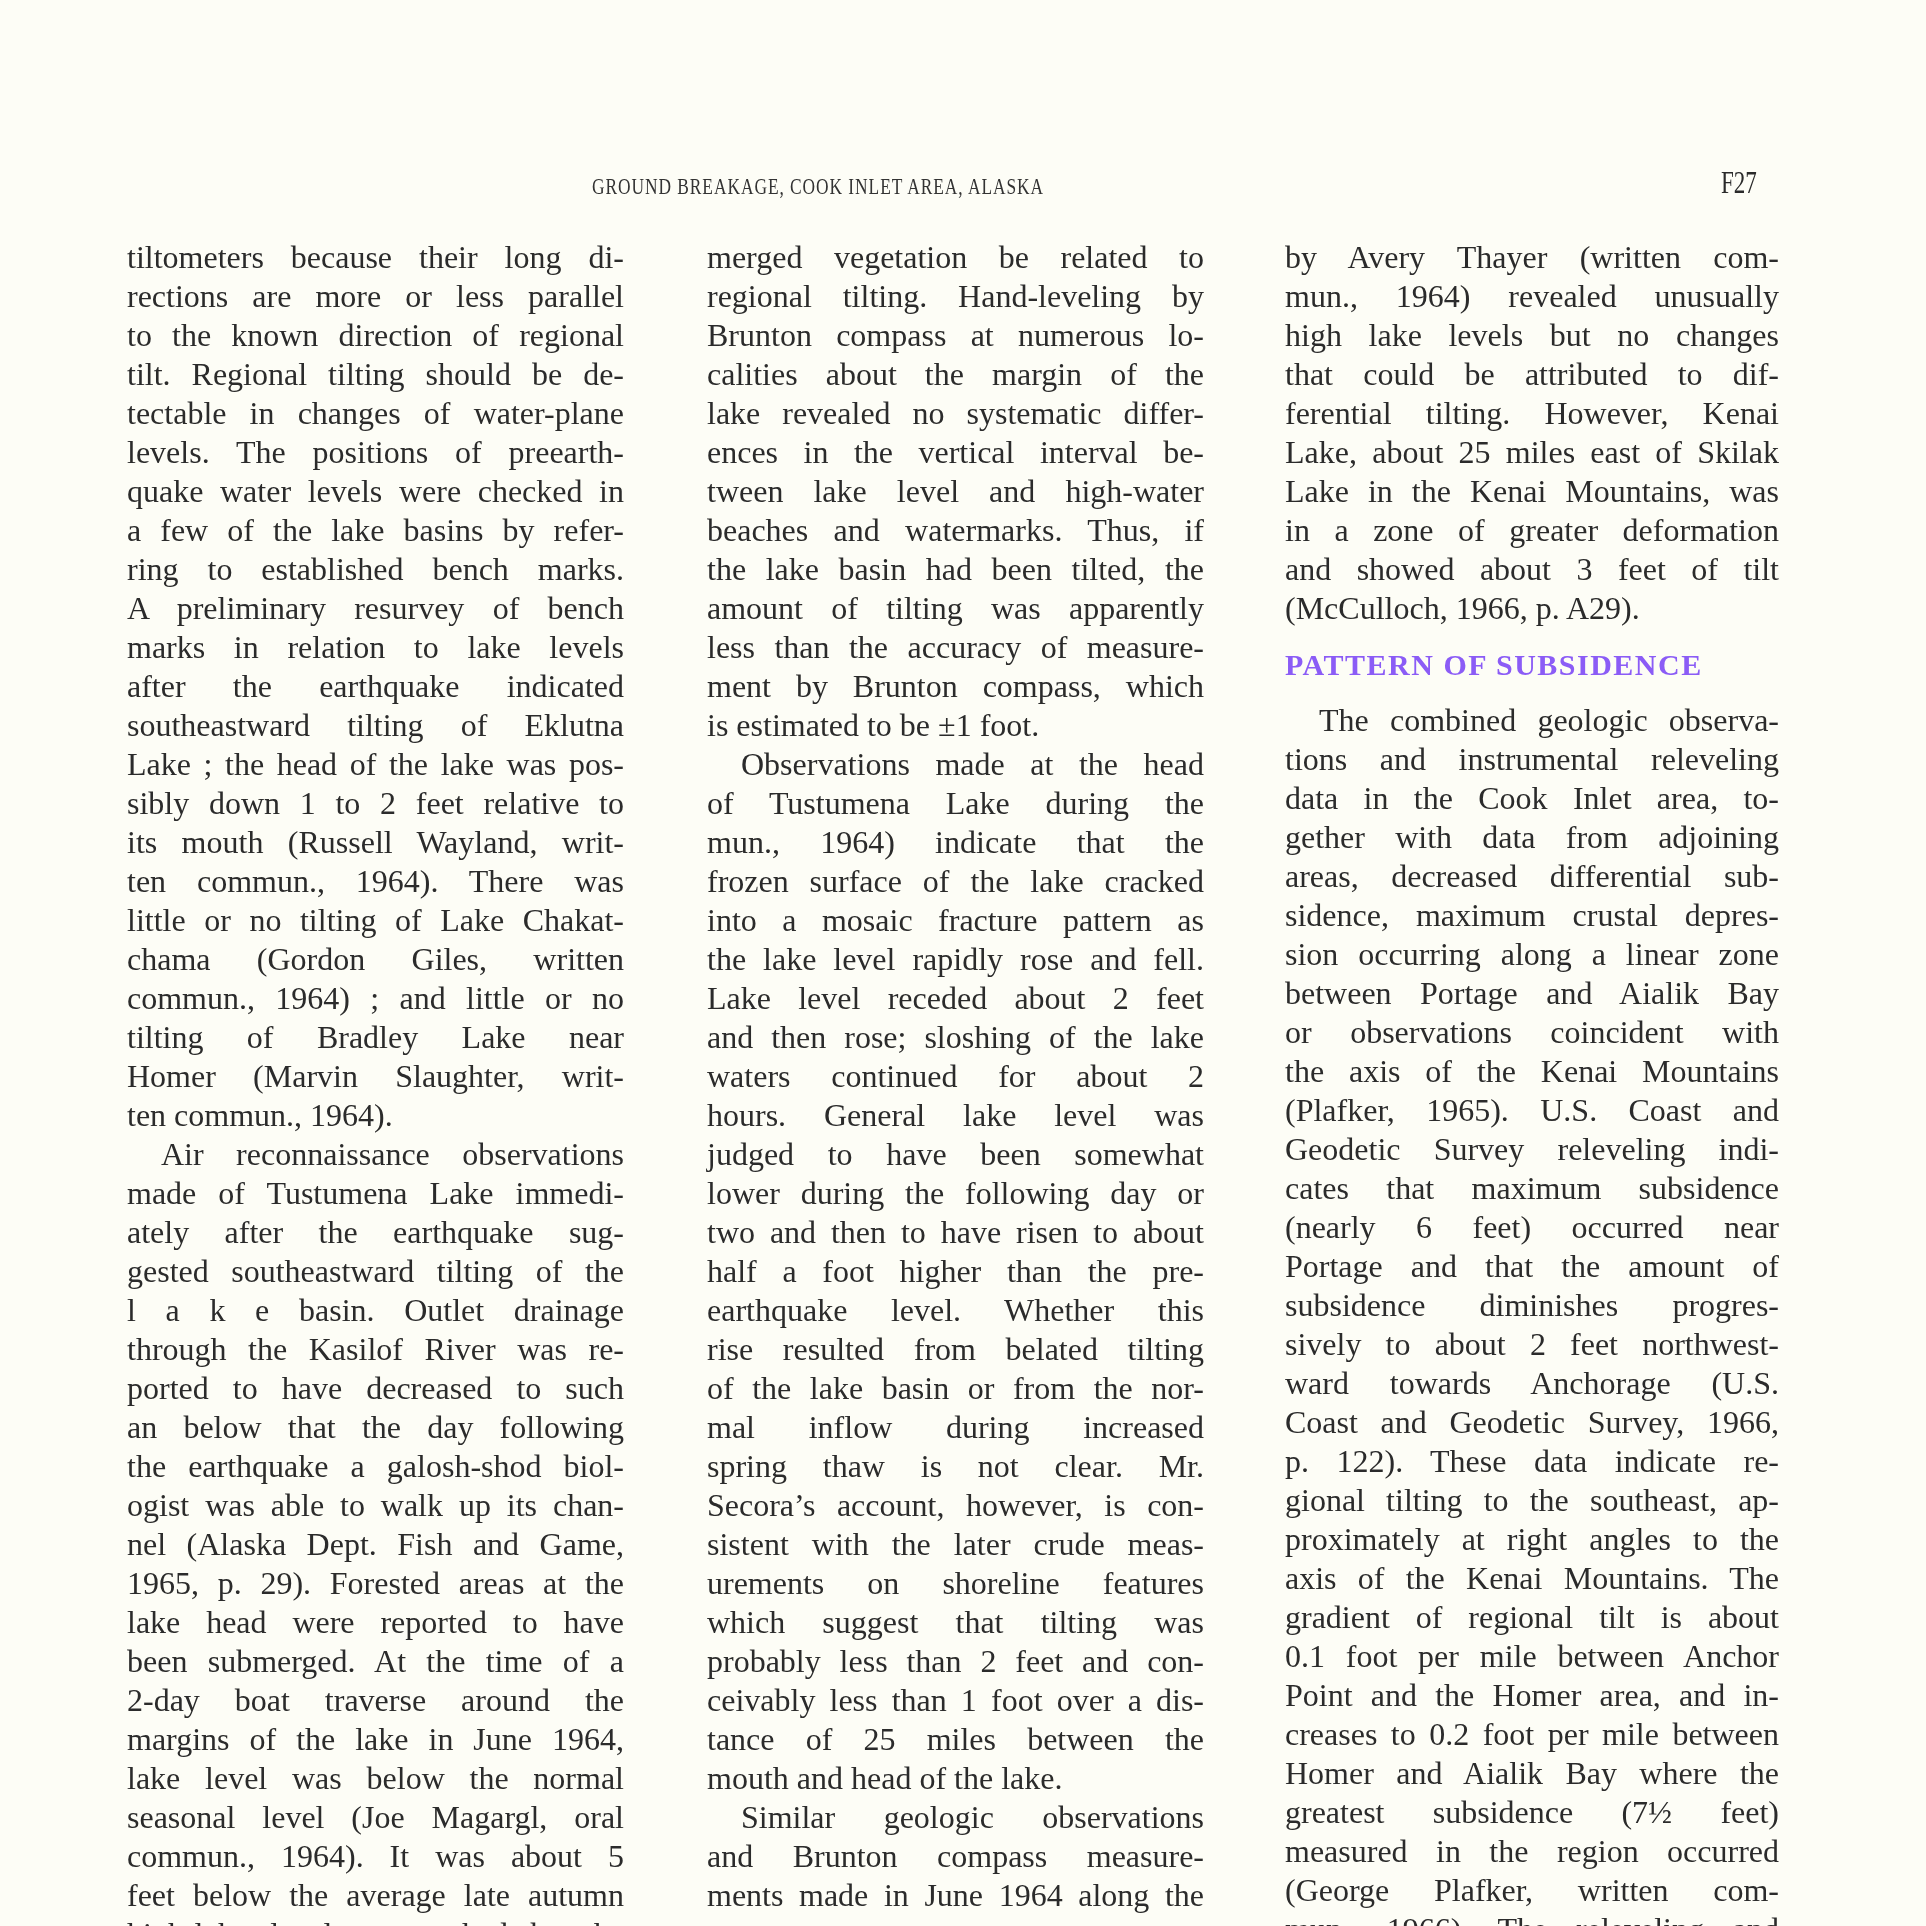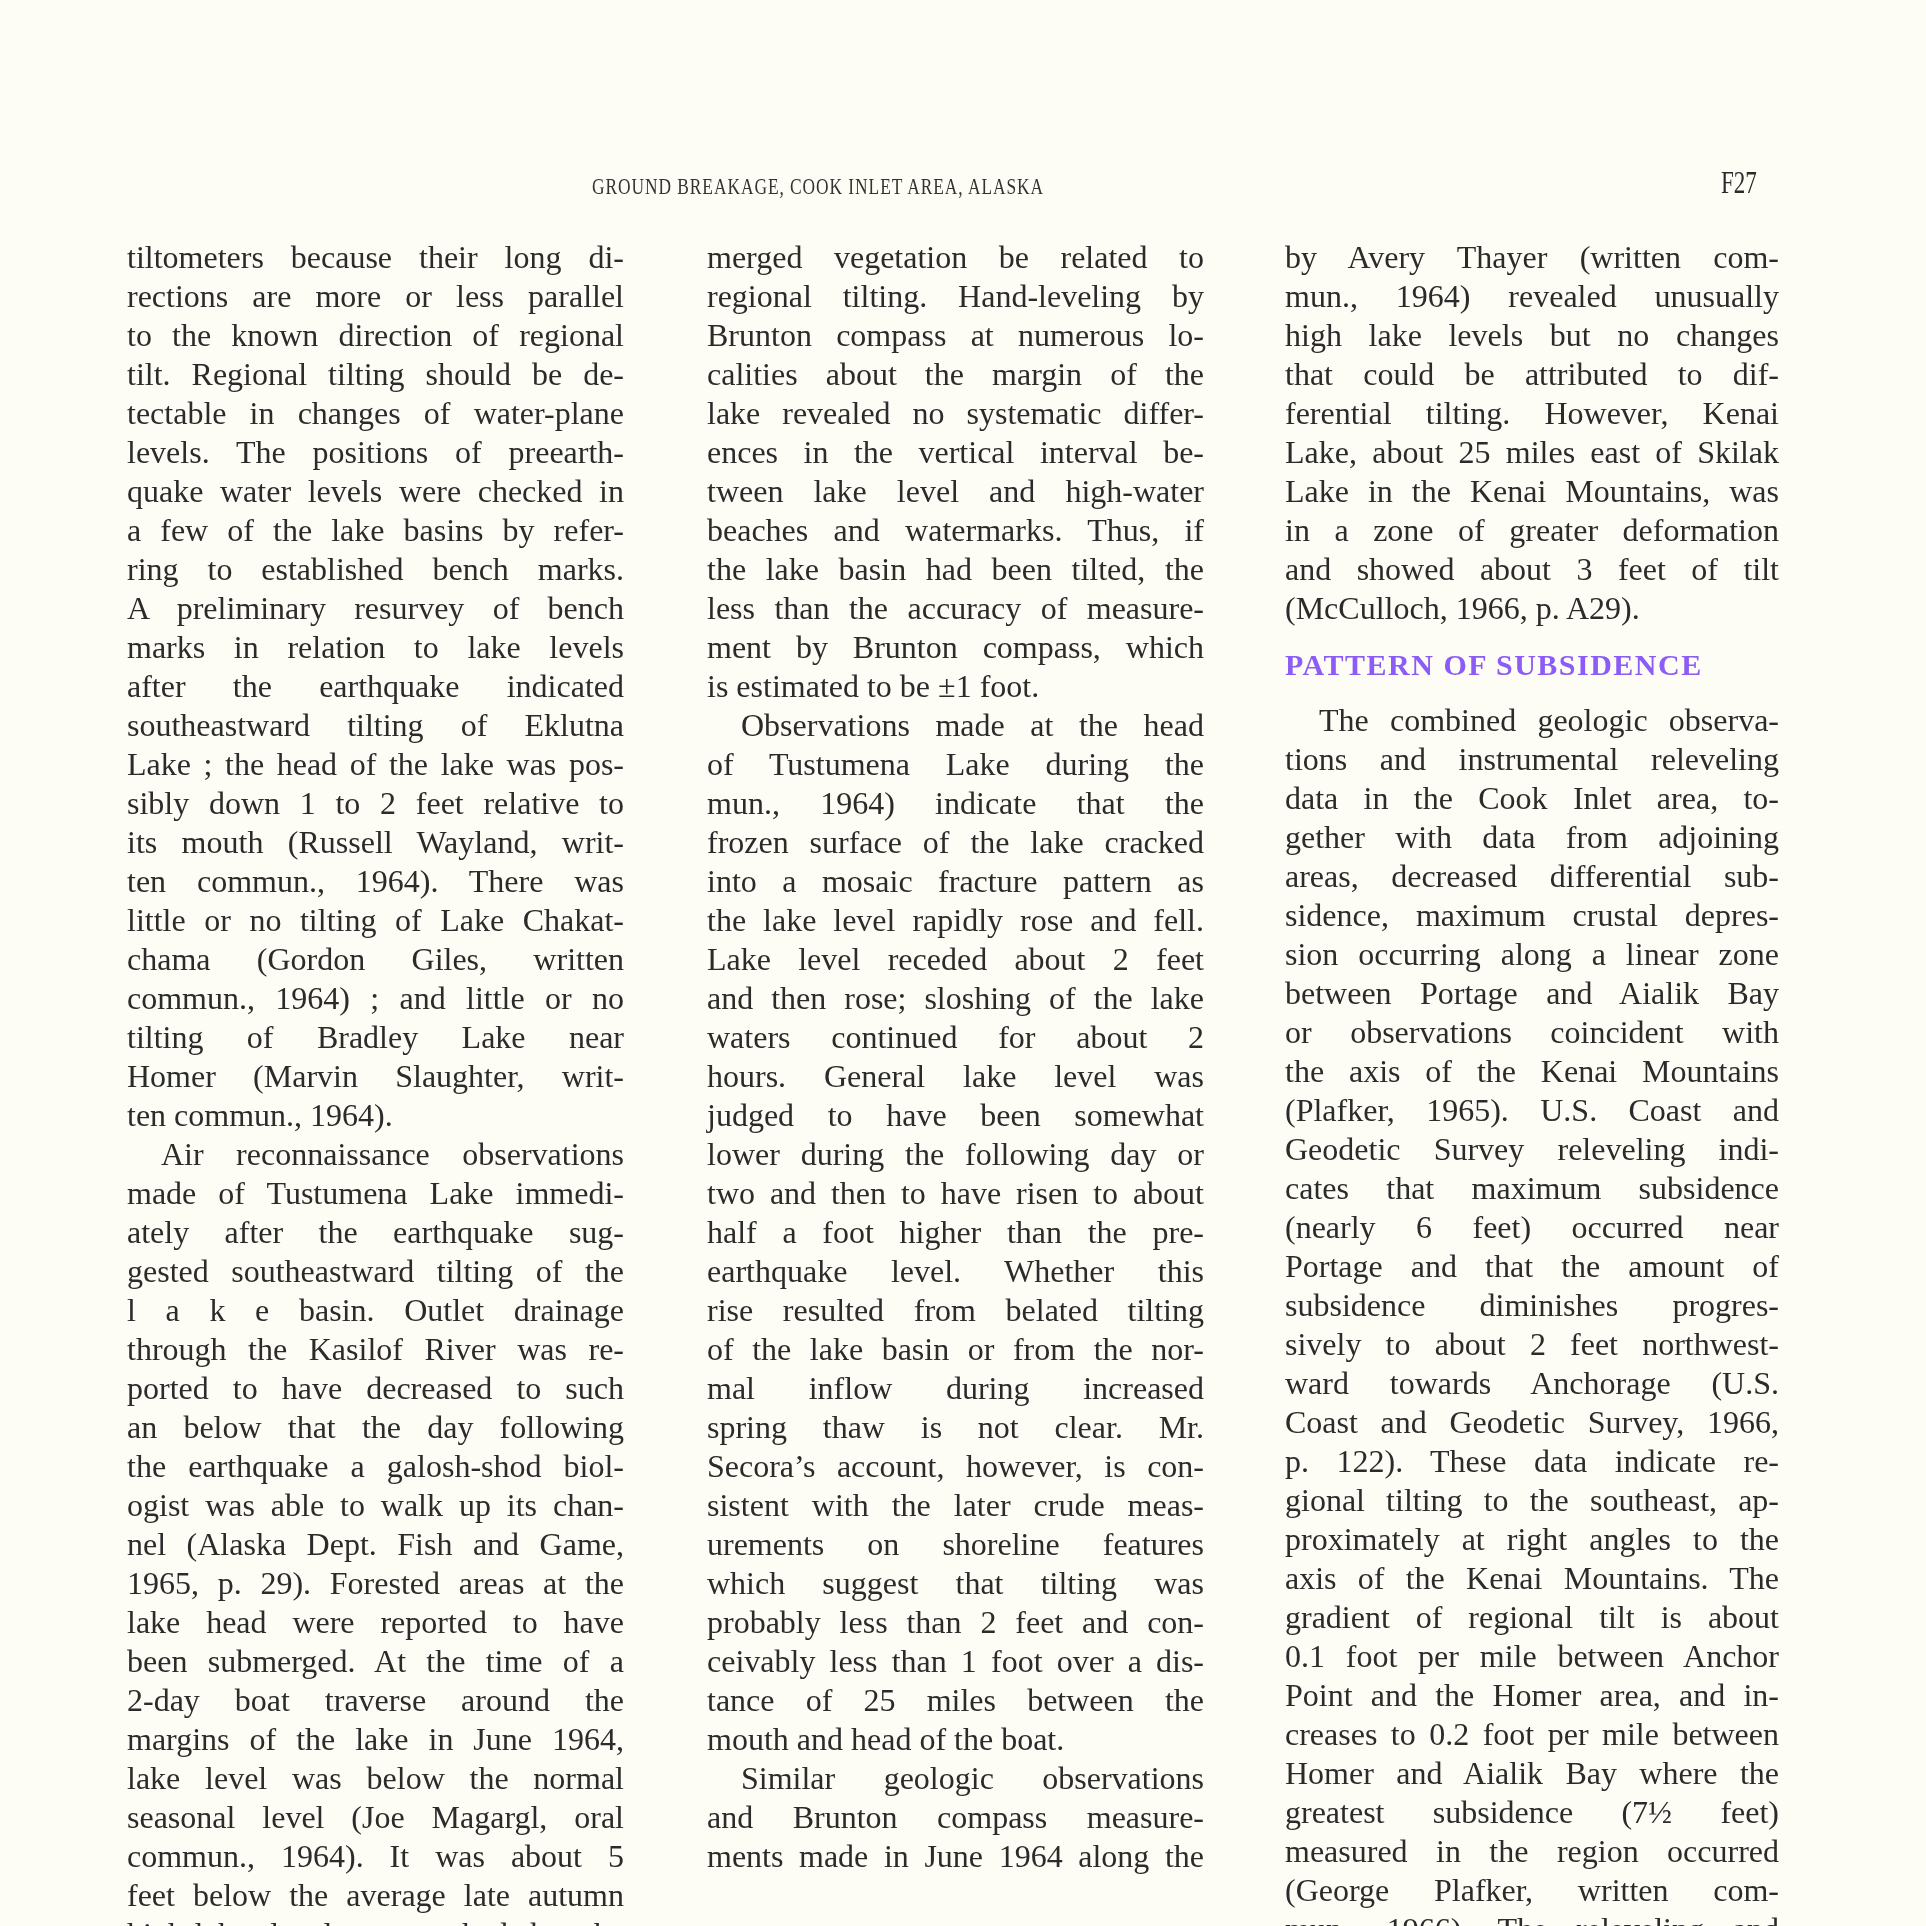--- a/index.html
+++ b/index.html
@@ -125,20 +125,21 @@
 <div class="column" id="col-2">
     <span class="line">merged vegetation be related to</span>
     <span class="line">regional tilting. Hand-leveling by</span>
     <span class="line">Brunton compass at numerous lo-</span>
     <span class="line">calities about the margin of the</span>
     <span class="line">lake revealed no systematic differ-</span>
     <span class="line">ences in the vertical interval be-</span>
     <span class="line">tween lake level and high-water</span>
     <span class="line">beaches and watermarks. Thus, if</span>
     <span class="line">the lake basin had been tilted, the</span>
+    <span class="line">amount of tilting was apparently</span>
     <span class="line">less than the accuracy of measure-</span>
     <span class="line">ment by Brunton compass, which</span>
     <span class="line last">is estimated to be ±1 foot.</span>
     <span class="line indent">Observations made at the head</span>
     <span class="line">of Tustumena Lake during the</span>
     <span class="line">mun., 1964) indicate that the</span>
     <span class="line">frozen surface of the lake cracked</span>
     <span class="line">into a mosaic fracture pattern as</span>
     <span class="line">the lake level rapidly rose and fell.</span>
     <span class="line">Lake level receded about 2 feet</span>
@@ -154,21 +155,21 @@
     <span class="line">of the lake basin or from the nor-</span>
     <span class="line">mal inflow during increased</span>
     <span class="line">spring thaw is not clear. Mr.</span>
     <span class="line">Secora’s account, however, is con-</span>
     <span class="line">sistent with the later crude meas-</span>
     <span class="line">urements on shoreline features</span>
     <span class="line">which suggest that tilting was</span>
     <span class="line">probably less than 2 feet and con-</span>
     <span class="line">ceivably less than 1 foot over a dis-</span>
     <span class="line">tance of 25 miles between the</span>
-    <span class="line last">mouth and head of the boat.</span>
+    <span class="line last">mouth and head of the lake.</span>
     <span class="line indent">Similar geologic observations</span>
     <span class="line">and Brunton compass measure-</span>
     <span class="line">ments made in June 1964 along the</span>
   </div>
 <div class="column" id="col-3">
   <div>
       <span class="line">by Avery Thayer (written com-</span>
       <span class="line">mun., 1964) revealed unusually</span>
       <span class="line">high lake levels but no changes</span>
       <span class="line">that could be attributed to dif-</span>

